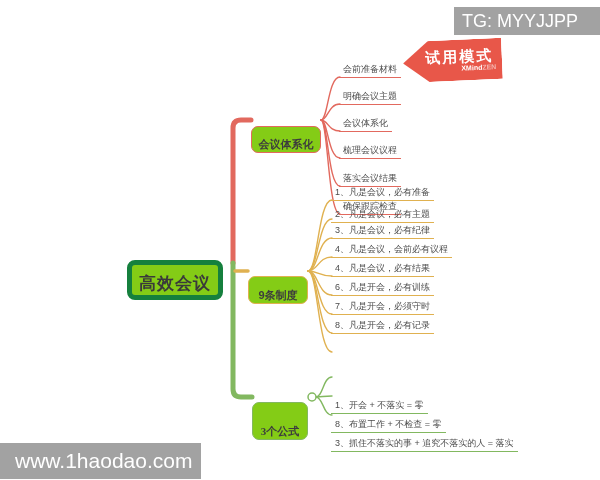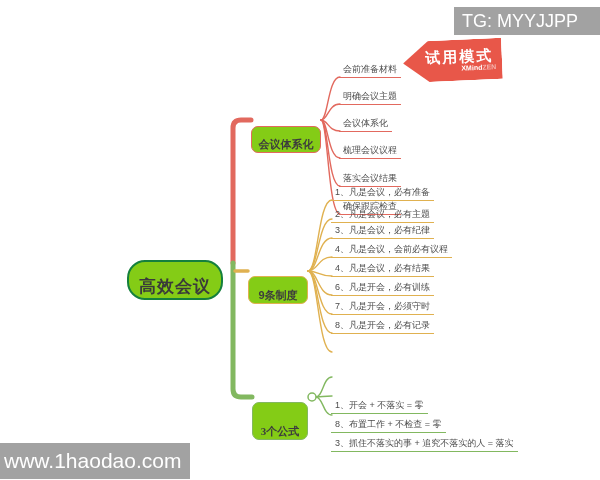--- a/index.html
+++ b/index.html
@@ -9,21 +9,21 @@
     font-family:"Liberation Sans","DejaVu Sans",sans-serif;
   }
   svg.connectors { position:absolute; left:0; top:0; z-index:1; }
 
   
   .wm-bar {
     position:absolute; background:#a2a2a2; color:#ffffff; z-index:6;
     display:flex; align-items:center; white-space:nowrap;
   }
   .wm-top { left:454px; top:7px; width:146px; height:28px; font-size:18px; padding-left:8px; }
-  .wm-bottom { left:0; top:443px; width:186px; height:36px; font-size:21px; padding-left:4px; font-weight:400; }
+  .wm-bottom { left:0; top:443px; width:186px; height:36px; font-size:21px; padding-left:15px; font-weight:400; }
 
   
   .ribbon {
     position:absolute; left:403px; top:40px; width:99px; height:41px; z-index:5;
     background:#e85749; transform:rotate(-2.5deg);
     clip-path:polygon(0 52%, 26% 0, 100% 0, 100% 100%, 26% 100%);
     display:flex; flex-direction:column; justify-content:center; align-items:center;
     padding-left:14px; box-sizing:border-box;
   }
   .ribbon-title { color:#ffffff; font-size:15px; font-weight:bold; letter-spacing:2px; line-height:17px; }
@@ -31,21 +31,21 @@
   .ribbon-brand .b1 { color:#ffffff; font-weight:bold; }
   .ribbon-brand .b2 { color:rgba(255,255,255,0.55); font-weight:bold; }
 
   
   .node {
     position:absolute; z-index:3; background:#84cc16; box-sizing:border-box;
     display:flex; align-items:flex-end; justify-content:center; white-space:nowrap;margin-top:19px;
   }
   .root-node {
     left:127px; top:241px; width:96px; height:40px;
-    border:2px solid #15803d; border-radius:18px;
+    border:5px solid #15803d; border-radius:8px;
     font-size:17px; font-weight:bold; color:#3a3a3a; letter-spacing:1px;
   }
   .branch-node {
     height:27px; border:1.5px solid; border-radius:7px;
     font-size:11px; font-weight:bold; color:#3d3d3d;
   }
   .bn1 { left:251px; top:107px; width:70px; border-color:#e2695e; }
   .bn2 { left:248px; top:257px; width:60px; height:28px; border-color:#e0b150; }
   .bn3 { left:252px; top:383px; width:56px; height:38px; border-color:#82b860;font-family:Liberation Serif, serif; }
 

